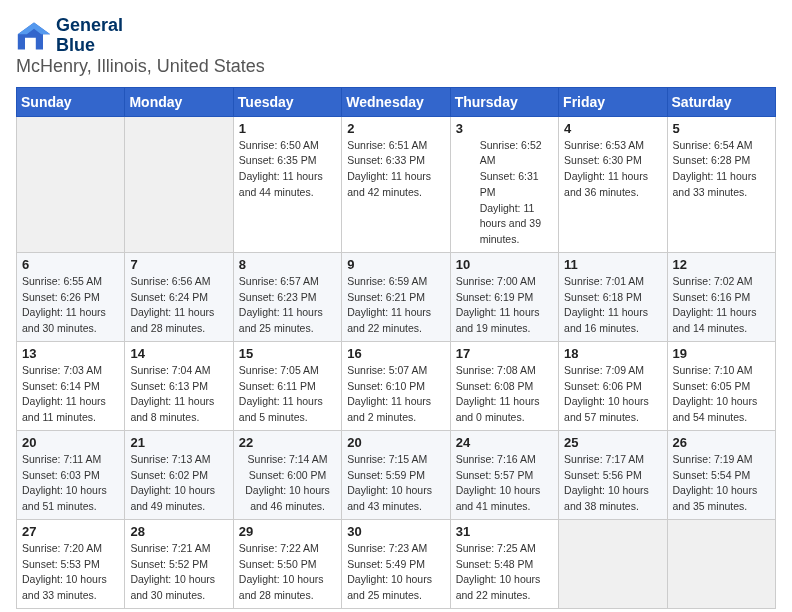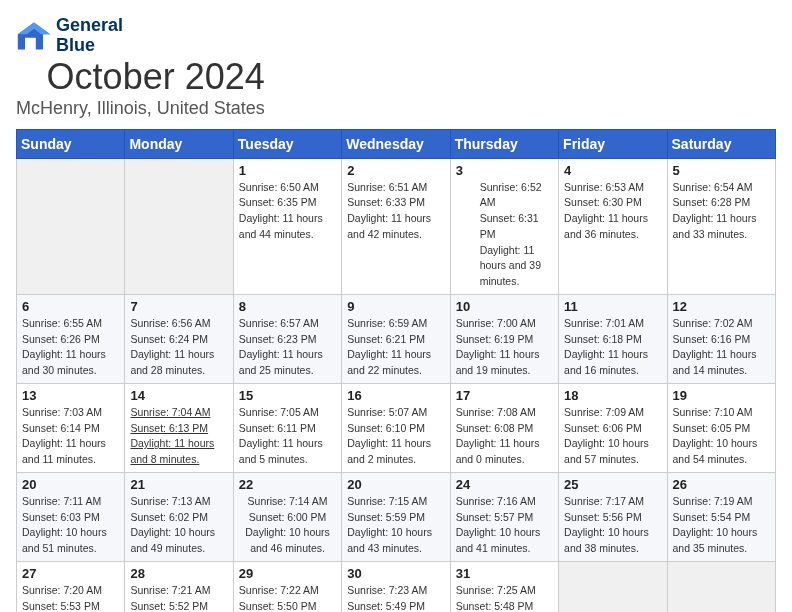--- a/index.html
+++ b/index.html
@@ -98,21 +98,20 @@
 
       <polygon points="20,5 38,18 30,18 30,35 22,35 22,22 10,22 10,35 2,35 2,18" fill="#3366cc"></polygon>
       <polygon points="20,5 38,18 28,18 20,12 12,18 2,18" fill="#5599ee"></polygon>
     </svg>
     <div class="logo-text">
       <span>General</span>
       <span>Blue</span>
     </div>
   </div>
   <div class="title-block">
-    <div class="month-title">October 2024</div>
     <div class="location">McHenry, Illinois, United States</div>
   </div>
 </div>
 
 <table class="calendar">
   <thead>
     <tr>
     <th>Sunday</th>
         <th>Monday</th>
         <th>Tuesday</th>
@@ -203,21 +202,21 @@
       </tr>
       <tr>
         <td>
           <span class="day-number">13</span>
           <div class="day-info" style="white-space: pre-line;">Sunrise: 7:03 AM
 Sunset: 6:14 PM
 Daylight: 11 hours and 11 minutes.</div>
         </td>
         <td>
           <span class="day-number">14</span>
-          <div class="day-info" style="white-space: pre-line; text-decoration: underline;">Sunrise: 7:04 AM
+          <div class="day-info" style="white-space: pre-line;">Sunrise: 7:04 AM
 Sunset: 6:13 PM
 Daylight: 11 hours and 8 minutes.</div>
         </td>
         <td>
           <span class="day-number">15</span>
           <div class="day-info" style="white-space: pre-line;">Sunrise: 7:05 AM
 Sunset: 6:11 PM
 Daylight: 11 hours and 5 minutes.</div>
         </td>
         <td>

